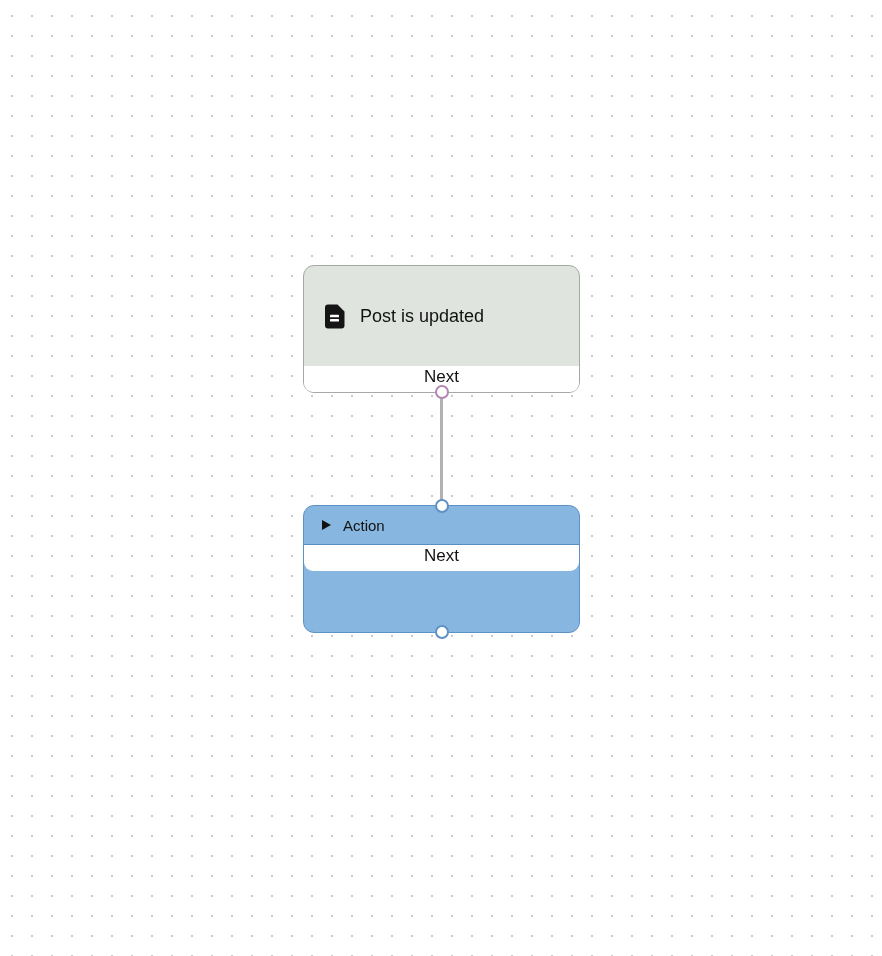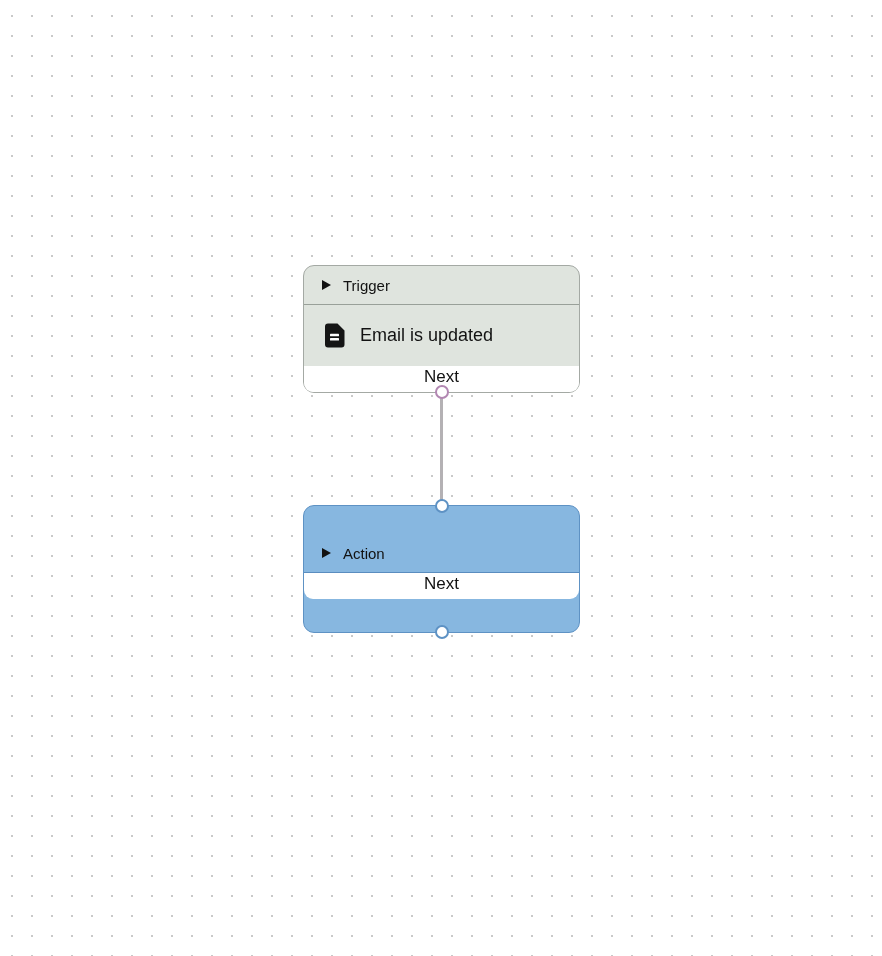--- a/index.html
+++ b/index.html
@@ -60,21 +60,21 @@
     flex: 0 0 auto;
     display: flex;
     align-items: center;
     gap: 12px;
     padding: 0 18px;
     font-size: 15px;
     color: #121212;
     cursor: pointer;
   }
   .node-trigger .node-header { border-bottom: 1px solid var(--trigger-sep, #99a099); }
-  .node-action  .node-header { border-bottom: 1px solid var(--action-sep, #5a8dbf); margin-top: 28px; }
+  .node-action  .node-header { border-bottom: 1px solid var(--action-sep, #5a8dbf); }
 
   .collapse-tri {
     width: 0;
     height: 0;
     border-top: 5.5px solid transparent;
     border-bottom: 5.5px solid transparent;
     border-left: 9px solid #121212;
     flex: 0 0 auto;
   }
 
@@ -118,33 +118,29 @@
   .port-blue   { border: 2px solid var(--port-blue, #5e92c4); }
 </style>
 </head>
 <body>
 
 <div class="canvas">
 
   <div class="edge"></div>
 
   <div class="node node-trigger">
-    <div class="node-header">
-      <span class="collapse-tri"></span>
-      <span>Trigger</span>
-    </div>
     <div class="node-body">
       <span class="node-icon">
         <svg width="21" height="25" viewBox="0 0 21 25" aria-hidden="true">
           <path d="M4 0.5 h9.5 L20.5 7.5 V21.5 a3 3 0 0 1 -3 3 H4 a3 3 0 0 1 -3 -3 V3.5 a3 3 0 0 1 3 -3 Z" fill="#151515"></path>
           <rect x="6" y="10.8" width="9" height="2.5" rx="0.6" fill="#ffffff"></rect>
           <rect x="6" y="15.1" width="9" height="2.5" rx="0.6" fill="#ffffff"></rect>
         </svg>
       </span>
-      <span>Email is updated</span>
+      <span>Post is updated</span>
     </div>
     <div class="node-footer">
       <span>Next</span>
     </div>
     <div class="port port-bottom port-purple"></div>
   </div>
 
   <div class="node node-action">
     <div class="node-header">
       <span class="collapse-tri"></span>

